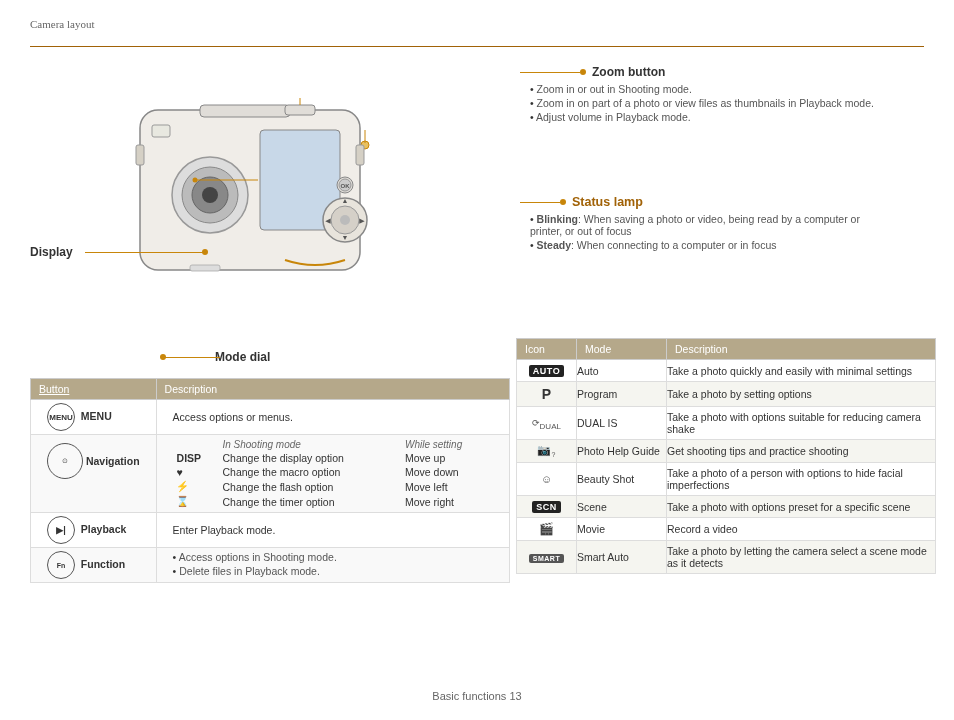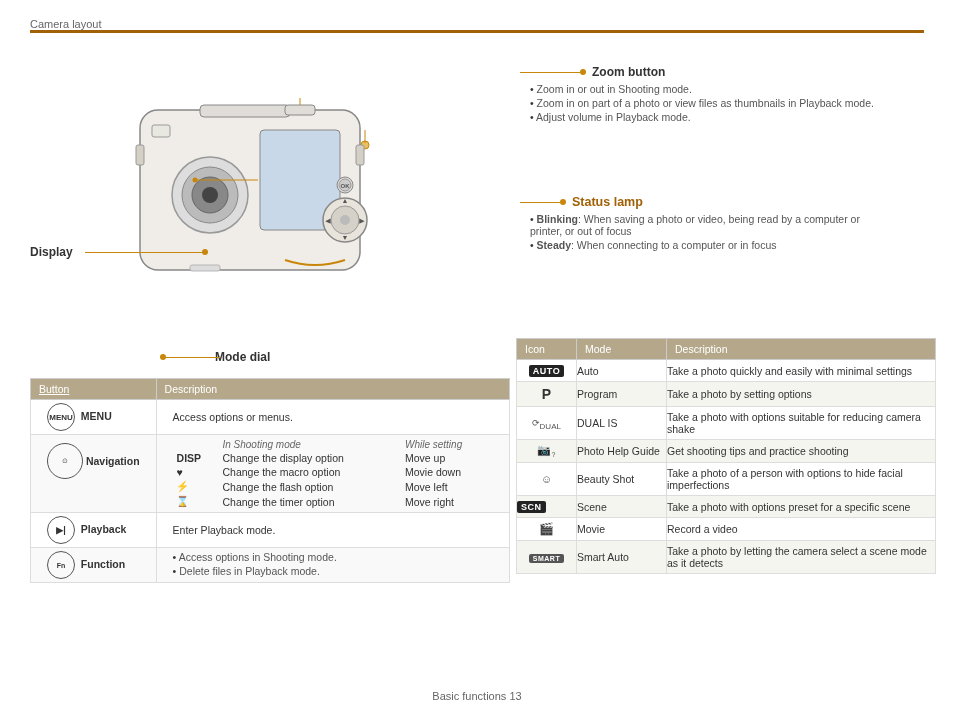--- a/index.html
+++ b/index.html
@@ -13,22 +13,23 @@
       overflow: hidden;
       position: relative;
     }
 
     
     .page-title-bar {
       position: absolute;
       top: 18px;
       left: 30px;
       right: 30px;
-      border-bottom: 3px solid #a16207;
-      padding-bottom: 0;
+      border-bottom: 1px solid #a16207;
+      padding-bottom: 16px;
+      font-family: Liberation Serif, serif;
     }
     .page-title-bar span {
       font-size: 11px;
       color: #666;
     }
 
     
     .camera-area {
       position: absolute;
       top: 50px;
@@ -304,21 +305,21 @@
             <td class="col-header">While setting</td>
           </tr>
           <tr>
             <td><strong>DISP</strong></td>
             <td>Change the display option</td>
             <td>Move up</td>
           </tr>
           <tr>
             <td>♥</td>
             <td>Change the macro option</td>
-            <td>Movie down</td>
+            <td>Move down</td>
           </tr>
           <tr>
             <td>⚡</td>
             <td>Change the flash option</td>
             <td>Move left</td>
           </tr>
           <tr>
             <td>⌛</td>
             <td>Change the timer option</td>
             <td>Move right</td>
@@ -396,21 +397,21 @@
 
     <tr>
       <td style="text-align:center;">
         <span style="font-size:11px; color:#555;">☺</span>
       </td>
       <td>Beauty Shot</td>
       <td>Take a photo of a person with options to hide facial imperfections</td>
     </tr>
 
     <tr>
-      <td style="text-align:left;">
+      <td style="text-align:center;">
         <span class="badge">SCN</span>
       </td>
       <td>Scene</td>
       <td>Take a photo with options preset for a specific scene</td>
     </tr>
 
     <tr>
       <td style="text-align:center;">
         <span style="font-size:12px; color:#555;">🎬</span>
       </td>

